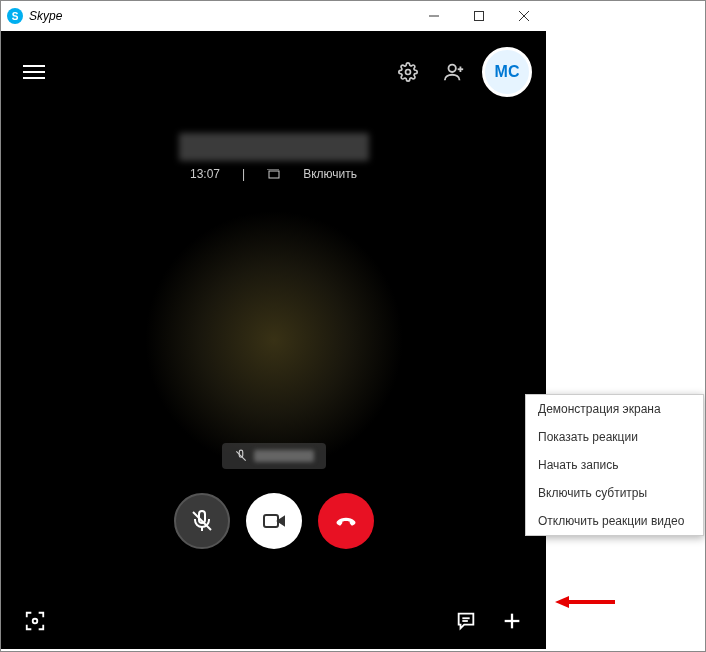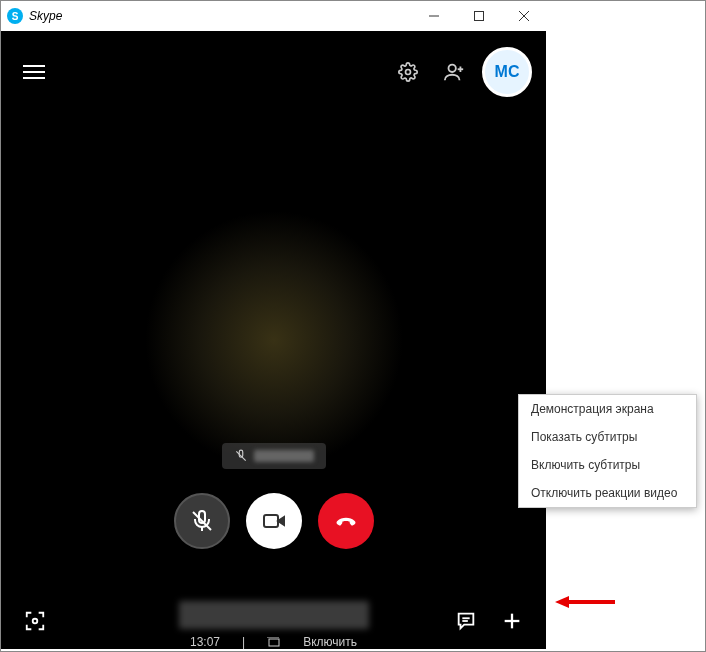--- a/index.html
+++ b/index.html
@@ -4,21 +4,21 @@
   <style>
     * { margin: 0; padding: 0; box-sizing: border-box; }
     body { font-family: "Segoe UI", Arial, sans-serif; background: #fff; width: 706px; height: 652px; position: relative; border: 1px solid #888; }
     .window { width: 545px; height: 648px; background: #fff; display: flex; flex-direction: column; }
     .titlebar { height: 30px; background: #fff; display: flex; align-items: center; padding-left: 6px; }
     .titlebar-icon { width: 16px; height: 16px; border-radius: 50%; background: #00aff0; display: flex; align-items: center; justify-content: center; color: #fff; font-size: 10px; font-weight: bold; margin-right: 6px; }
     .titlebar-title { font-size: 12px; color: #000; flex: 1; font-style: italic; }
     .titlebar-controls { display: flex; }
     .titlebar-btn { width: 45px; height: 30px; display: flex; align-items: center; justify-content: center; cursor: pointer; }
     .titlebar-btn svg { width: 10px; height: 10px; }
-    .call-area { flex: 1; background: #000; position: relative; display: flex; flex-direction: column; justify-content: space-between; }
+    .call-area { flex: 1; background: #000; position: relative; display: flex; flex-direction: column; }
     .top-bar { display: flex; align-items: center; justify-content: space-between; padding: 16px 14px 6px 18px; }
     .hamburger { width: 30px; height: 30px; display: flex; align-items: center; justify-content: center; cursor: pointer; }
     .top-right { display: flex; align-items: center; gap: 10px; }
     .icon-btn { width: 36px; height: 36px; display: flex; align-items: center; justify-content: center; cursor: pointer; }
     .avatar { width: 50px; height: 50px; border-radius: 50%; background: #e6f4ff; border: 3px solid #fff; display: flex; align-items: center; justify-content: center; color: #0078d4; font-weight: 600; font-size: 16px; }
     .center-info { text-align: center; padding-top: 30px; color: #fff; }
     .blurred-name { background: rgba(130,130,130,0.45); width: 190px; height: 28px; margin: 0 auto 6px; border-radius: 2px; filter: blur(3px); }
     .sub-line { font-size: 12px; color: #ccc; display: flex; align-items: center; justify-content: center; gap: 22px; }
     .call-bg { position: absolute; top: 50%; left: 50%; transform: translate(-50%, -50%); width: 260px; height: 260px; border-radius: 50%; background: radial-gradient(circle, rgba(80,70,30,0.7) 0%, rgba(50,45,25,0.5) 40%, rgba(0,0,0,0) 70%); }
     .mute-indicator { position: absolute; bottom: 180px; left: 50%; transform: translateX(-50%); display: flex; align-items: center; gap: 6px; background: rgba(60,60,60,0.7); padding: 6px 12px; border-radius: 4px; }
@@ -26,21 +26,21 @@
     .call-controls { position: absolute; bottom: 100px; left: 50%; transform: translateX(-50%); display: flex; gap: 16px; }
     .ctrl-btn { width: 56px; height: 56px; border-radius: 50%; display: flex; align-items: center; justify-content: center; cursor: pointer; }
     .dark-btn { background: #3a3a3a; }
     .dark-btn:first-child { border: 2px solid #555; }
     .white-btn { background: #fff; }
     .red-btn { background: #e81123; }
     .bottom-bar { position: absolute; bottom: 0; left: 0; right: 0; height: 56px; display: flex; align-items: center; padding: 0 20px; }
     .bottom-left { flex: 1; display: flex; }
     .bottom-right { display: flex; gap: 18px; }
     .bottom-icon { width: 28px; height: 28px; display: flex; align-items: center; justify-content: center; cursor: pointer; }
-    .context-menu { position: absolute; right: 8px; top: 393px; width: 179px; background: #fff; border: 1px solid #ccc; box-shadow: 0 2px 8px rgba(0,0,0,0.3); z-index: 10; }
+    .context-menu { position: absolute; right: 1px; top: 393px; width: 179px; background: #fff; border: 1px solid #ccc; box-shadow: 0 2px 8px rgba(0,0,0,0.3); z-index: 10; }
     .menu-item { padding: 7px 12px; font-size: 12px; color: #333; cursor: pointer; }
     .arrow { position: absolute; pointer-events: none; }
     .arrow svg { display: block; }
     .arrow1 { right: 37px; top: 466px; }
     .arrow2 { right: 90px; top: 593px; }
   </style>
 </head>
 <body>
 
 <div class="window">
@@ -166,21 +166,22 @@
               <line x1="4" y1="12" x2="20" y2="12"></line>
             </svg>
         </div>
       </div>
     </div>
   </div>
 </div>
 
 <div class="context-menu">
   <div class="menu-item">Демонстрация экрана</div>
-  <div class="menu-item">Показать субтитры</div>
+  <div class="menu-item">Показать реакции</div>
+  <div class="menu-item">Начать запись</div>
   <div class="menu-item">Включить субтитры</div>
   <div class="menu-item">Отключить реакции видео</div>
 </div>
 
 <div class="arrow arrow1">
   <svg width="60" height="16" viewBox="0 0 60 16">
       <line x1="60" y1="8" x2="10" y2="8" stroke="#e60000" stroke-width="4"></line>
       <polygon points="0,8 14,2 14,14" fill="#e60000"></polygon>
     </svg>
 </div>

